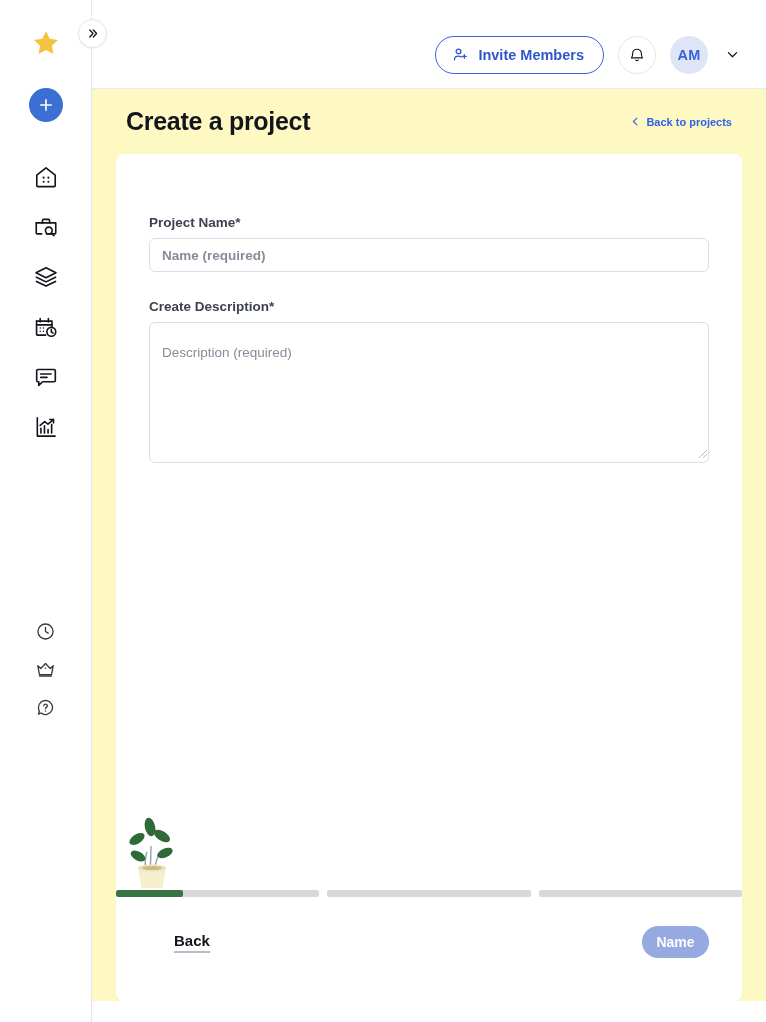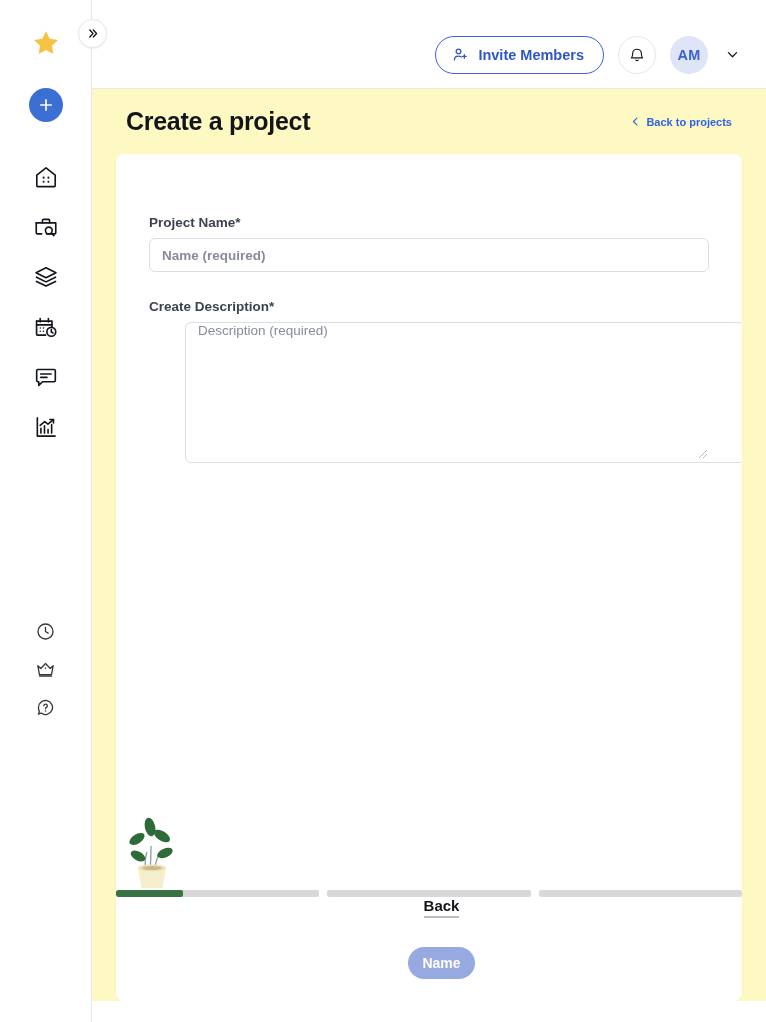--- a/index.html
+++ b/index.html
@@ -124,24 +124,24 @@
     width: 100%; height: 34px;
     border: 1px solid #dcdee3; border-radius: 6px;
     background: #fff; padding: 4px 12px;
     font-family: "Liberation Sans", sans-serif;
     font-size: 13.5px; color: #12151c; outline: none; font-weight: bold;
   }
   .text-input::placeholder { color: #868c99; }
   .text-area {
     width: 100%; height: 141px;
     border: 1px solid #dcdee3; border-radius: 6px;
-    background: #fff; padding: 0 12px;
+    background: #fff; padding: 22px 12px;
     font-family: "Liberation Sans", sans-serif;
     font-size: 13.5px; color: #12151c; outline: none;
-    resize: none; display: block; margin-left: 36px;
+    resize: none; display: block;
   }
   .text-area::placeholder { color: #868c99; }
   .resize-grip {
     position: absolute; right: 34px; margin-top: -14px;
     width: 10px; height: 10px; pointer-events: none;
   }
 
   
   .plant {
     position: absolute; left: 8px; bottom: 113px;
@@ -150,22 +150,21 @@
   .progress-row {
     position: absolute; left: 0; right: 0; bottom: 104px;
     display: flex; gap: 8px; padding: 0 0 0 0;
   }
   .seg { height: 7px; border-radius: 2px; background: #d7d8da; flex: 1; position: relative; overflow: hidden; }
   .seg .fill { position: absolute; left: 0; top: 0; bottom: 0; background: #3a7343; border-radius: 2px; }
 
   .card-footer {
     position: absolute; left: 0; right: 0; bottom: 0; height: 104px;
     display: flex; align-items: center; justify-content: space-between;
-    padding: 0 33px 22px 58px;
-    flex-direction: column;
+    padding: 8px 33px 22px 58px;
   }
   .back-btn {
     font-size: 15px; font-weight: 700; color: #12151c;
     border-bottom: 2px solid #b9bcc4; padding-bottom: 2px;
     background: none; border-left: none; border-right: none; border-top: none;
     cursor: pointer; font-family: "Liberation Sans", sans-serif;
   }
   .next-btn {
     width: 67px; height: 32px; border-radius: 16px; border: none;
     background: #96a9e0; color: #ffffff;

